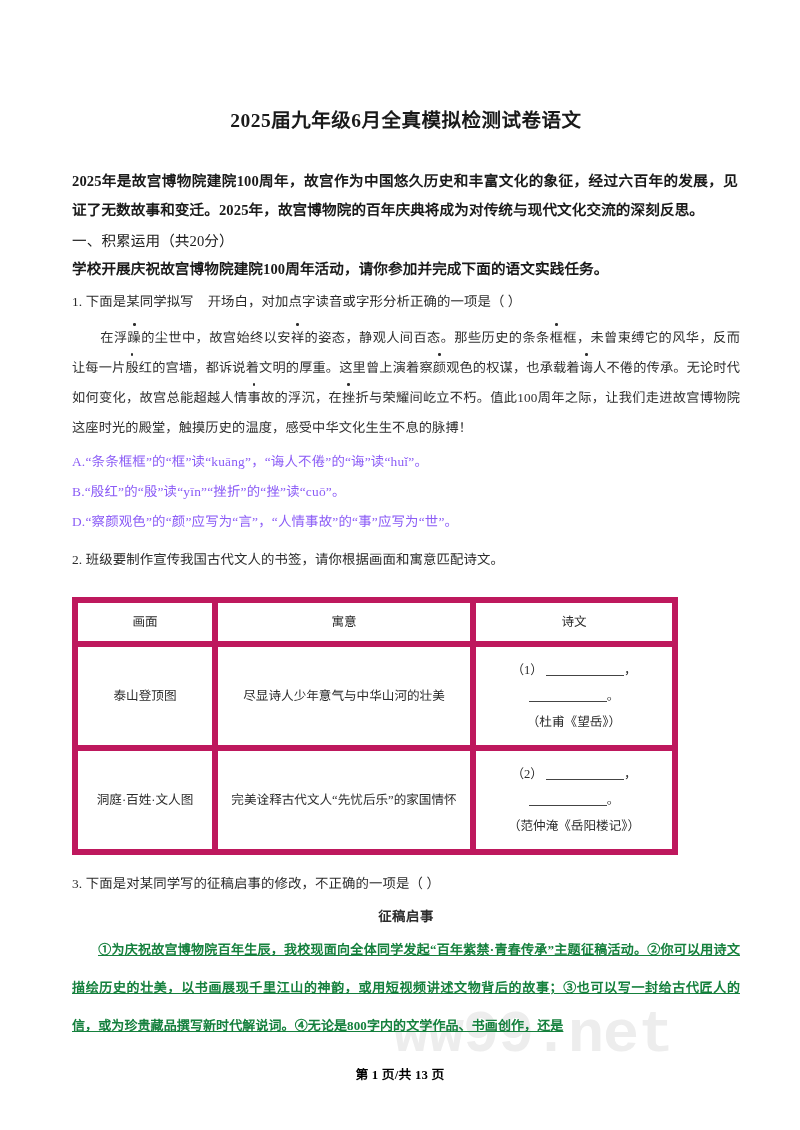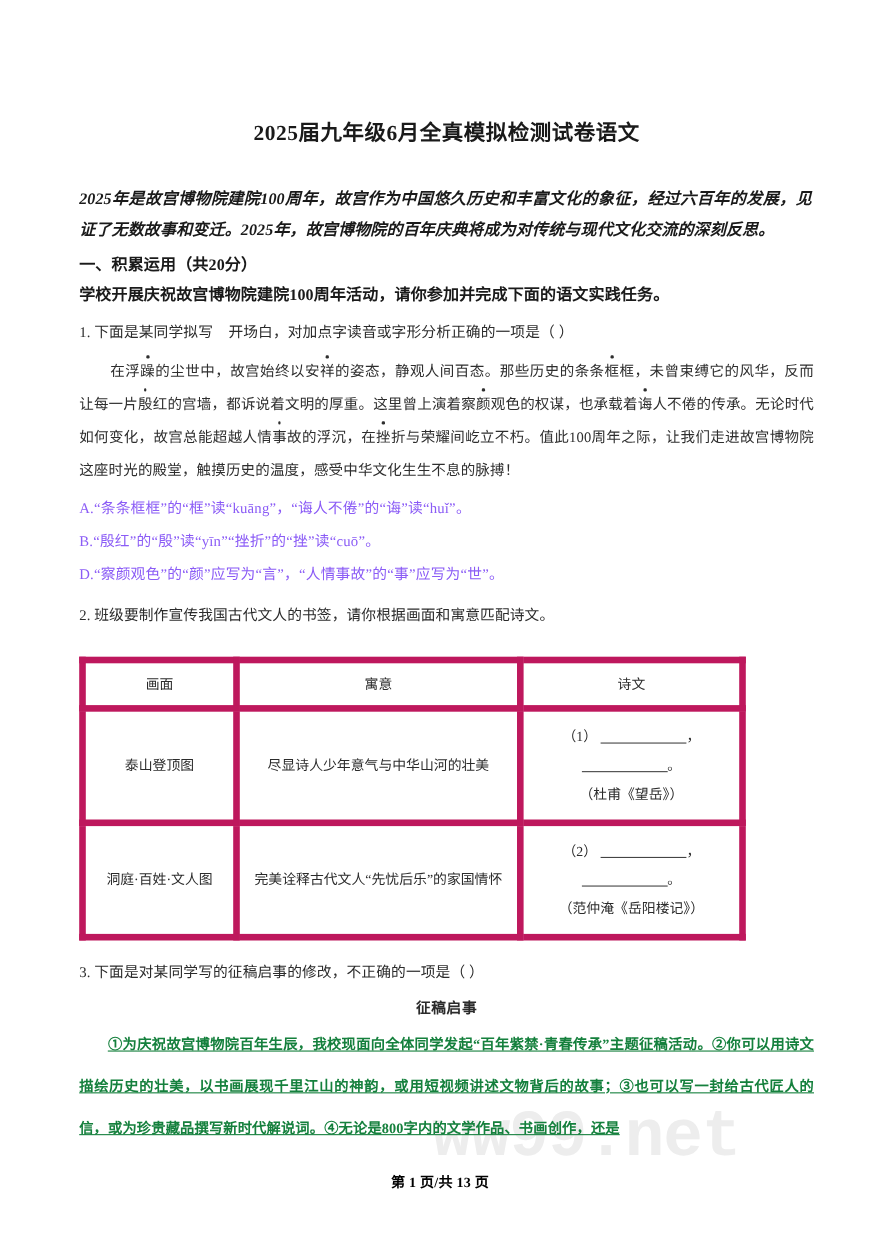--- a/index.html
+++ b/index.html
@@ -47,25 +47,24 @@
     margin: 0 0 34px 0;
     font-family: "Liberation Serif", serif;
   }
   .lead {
     font-size: 14.6px;
     font-weight: 700;
     line-height: 29px;
     text-align: justify;
     margin: 0 2px 2px 0;
     letter-spacing: 0.1px;
-    font-style: italic;
   }
   .section-head {
     font-size: 14.6px;
-    font-weight: 700;
+    font-weight: 400;
     line-height: 28px;
     margin: 0;
     letter-spacing: 0.1px;
   }
   .task-line {
     font-size: 14.6px;
     font-weight: 700;
     line-height: 28px;
     margin: 0 0 4px 0;
     letter-spacing: 0.1px;

